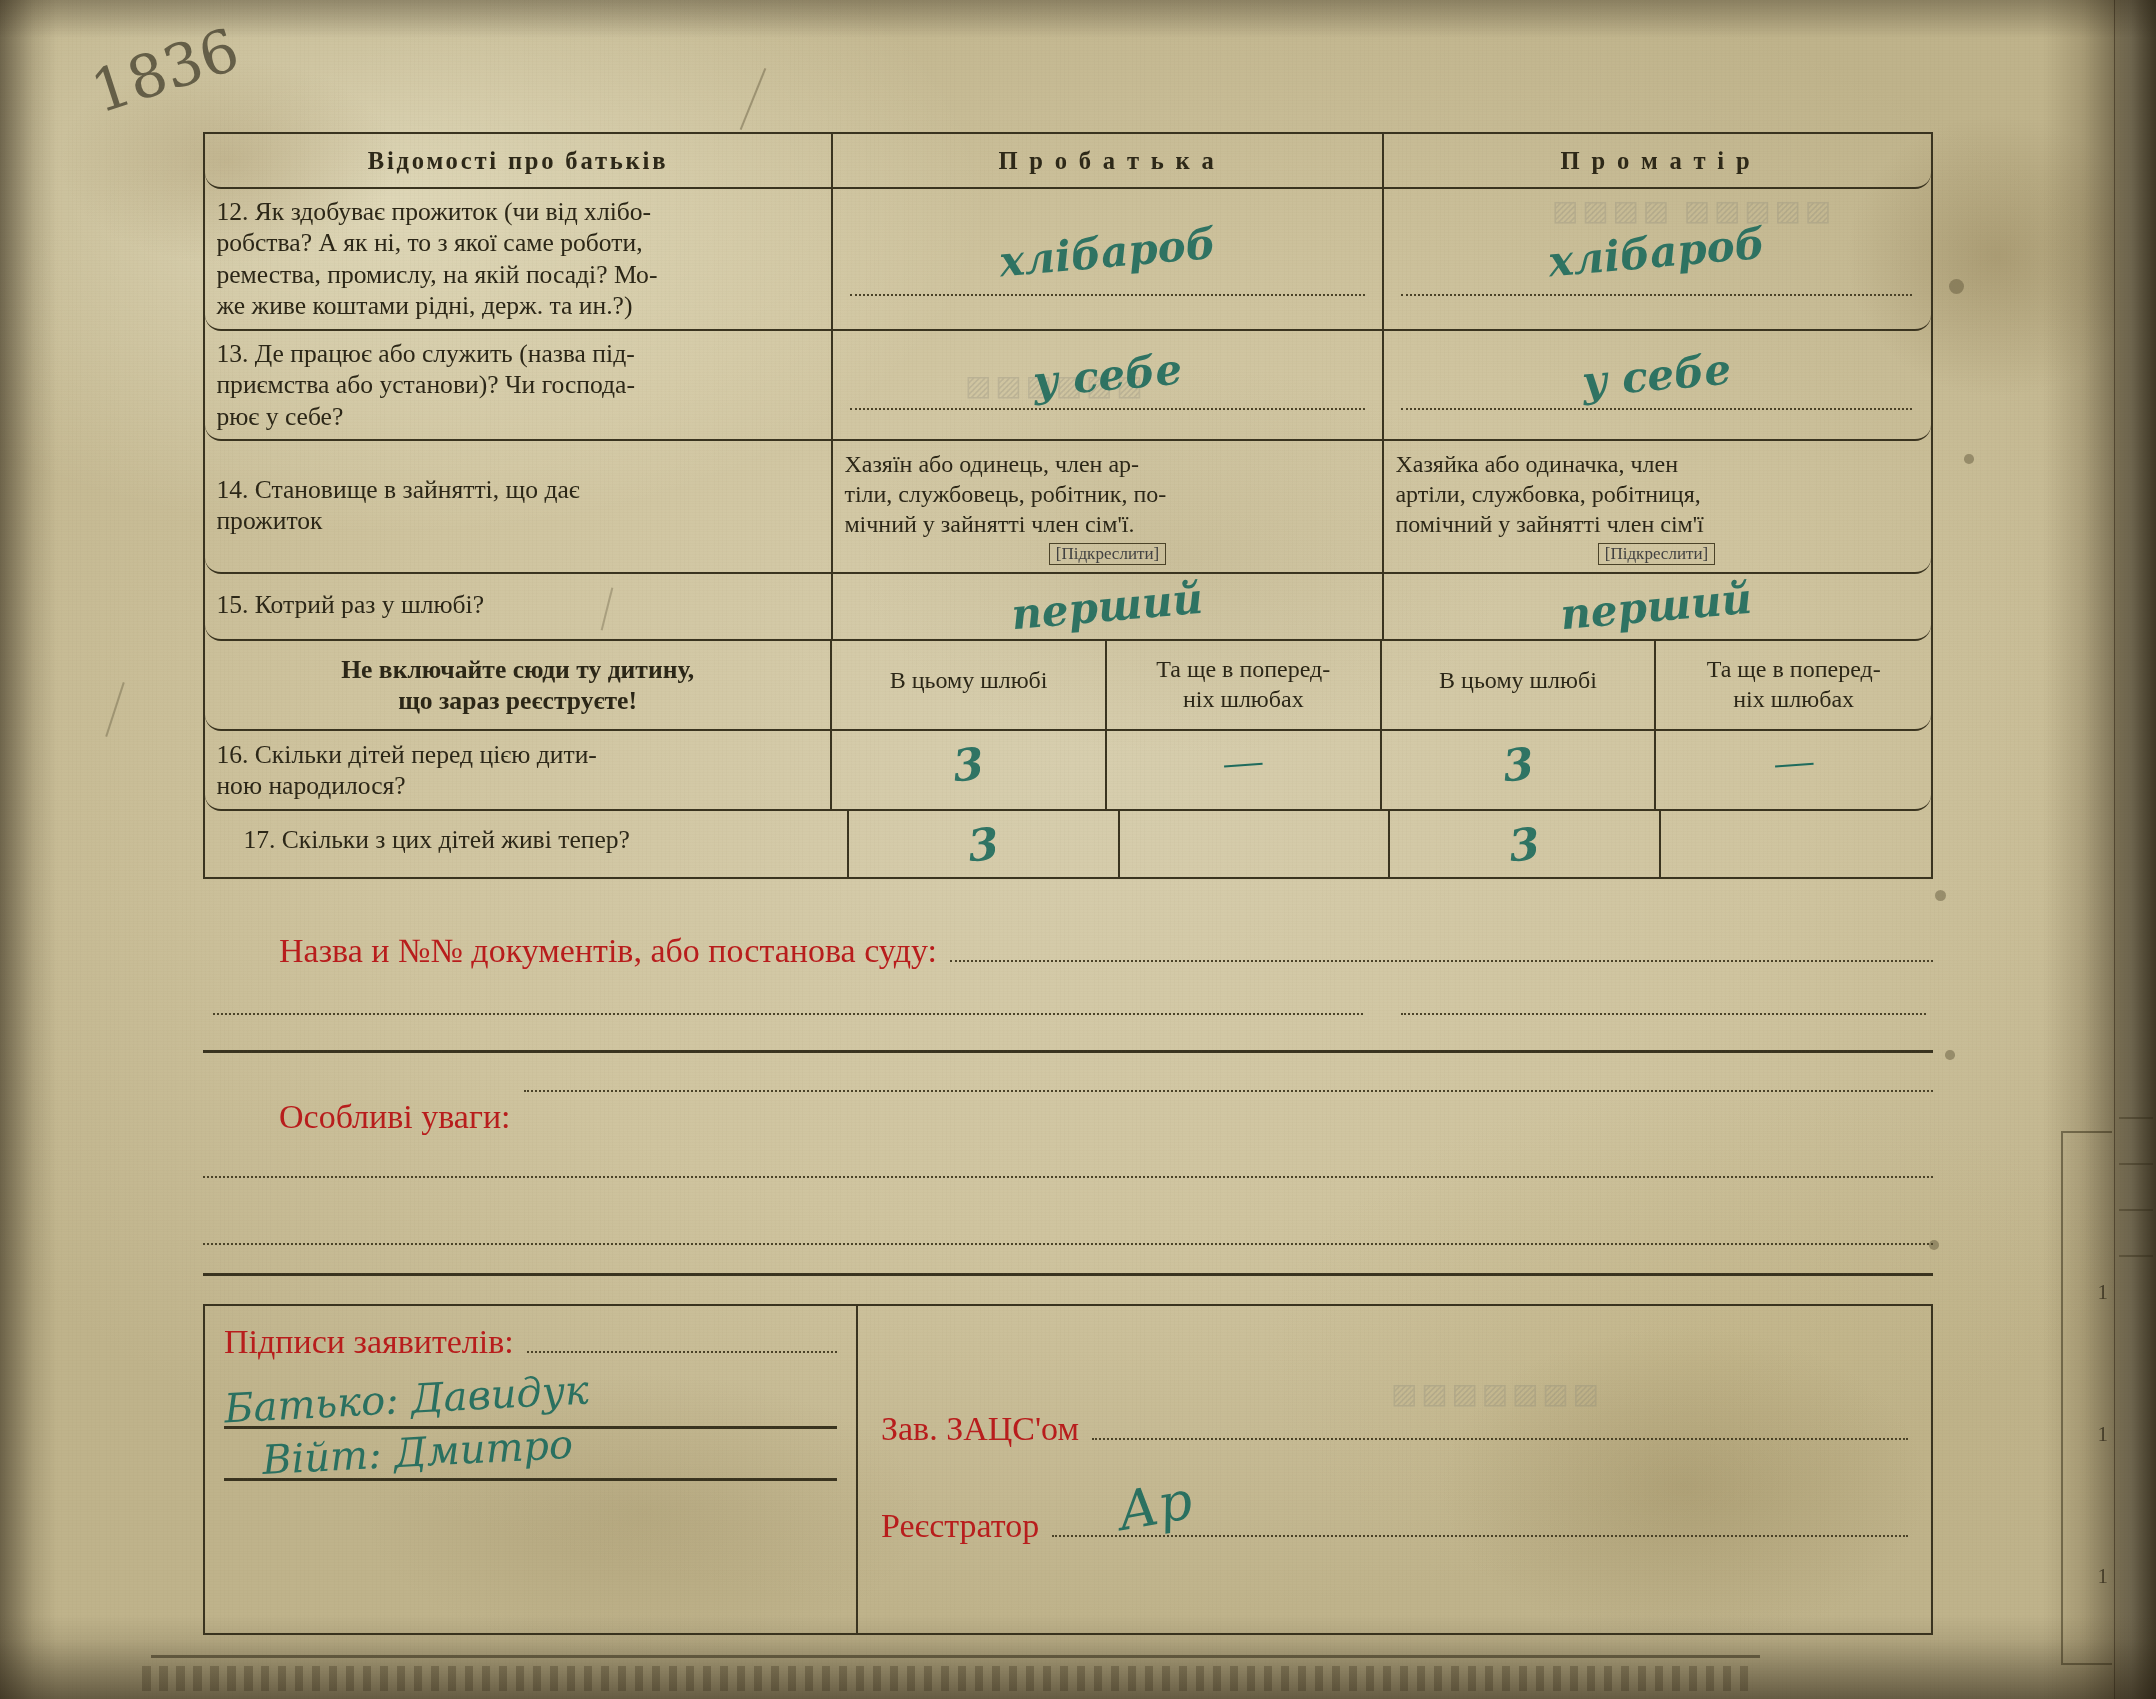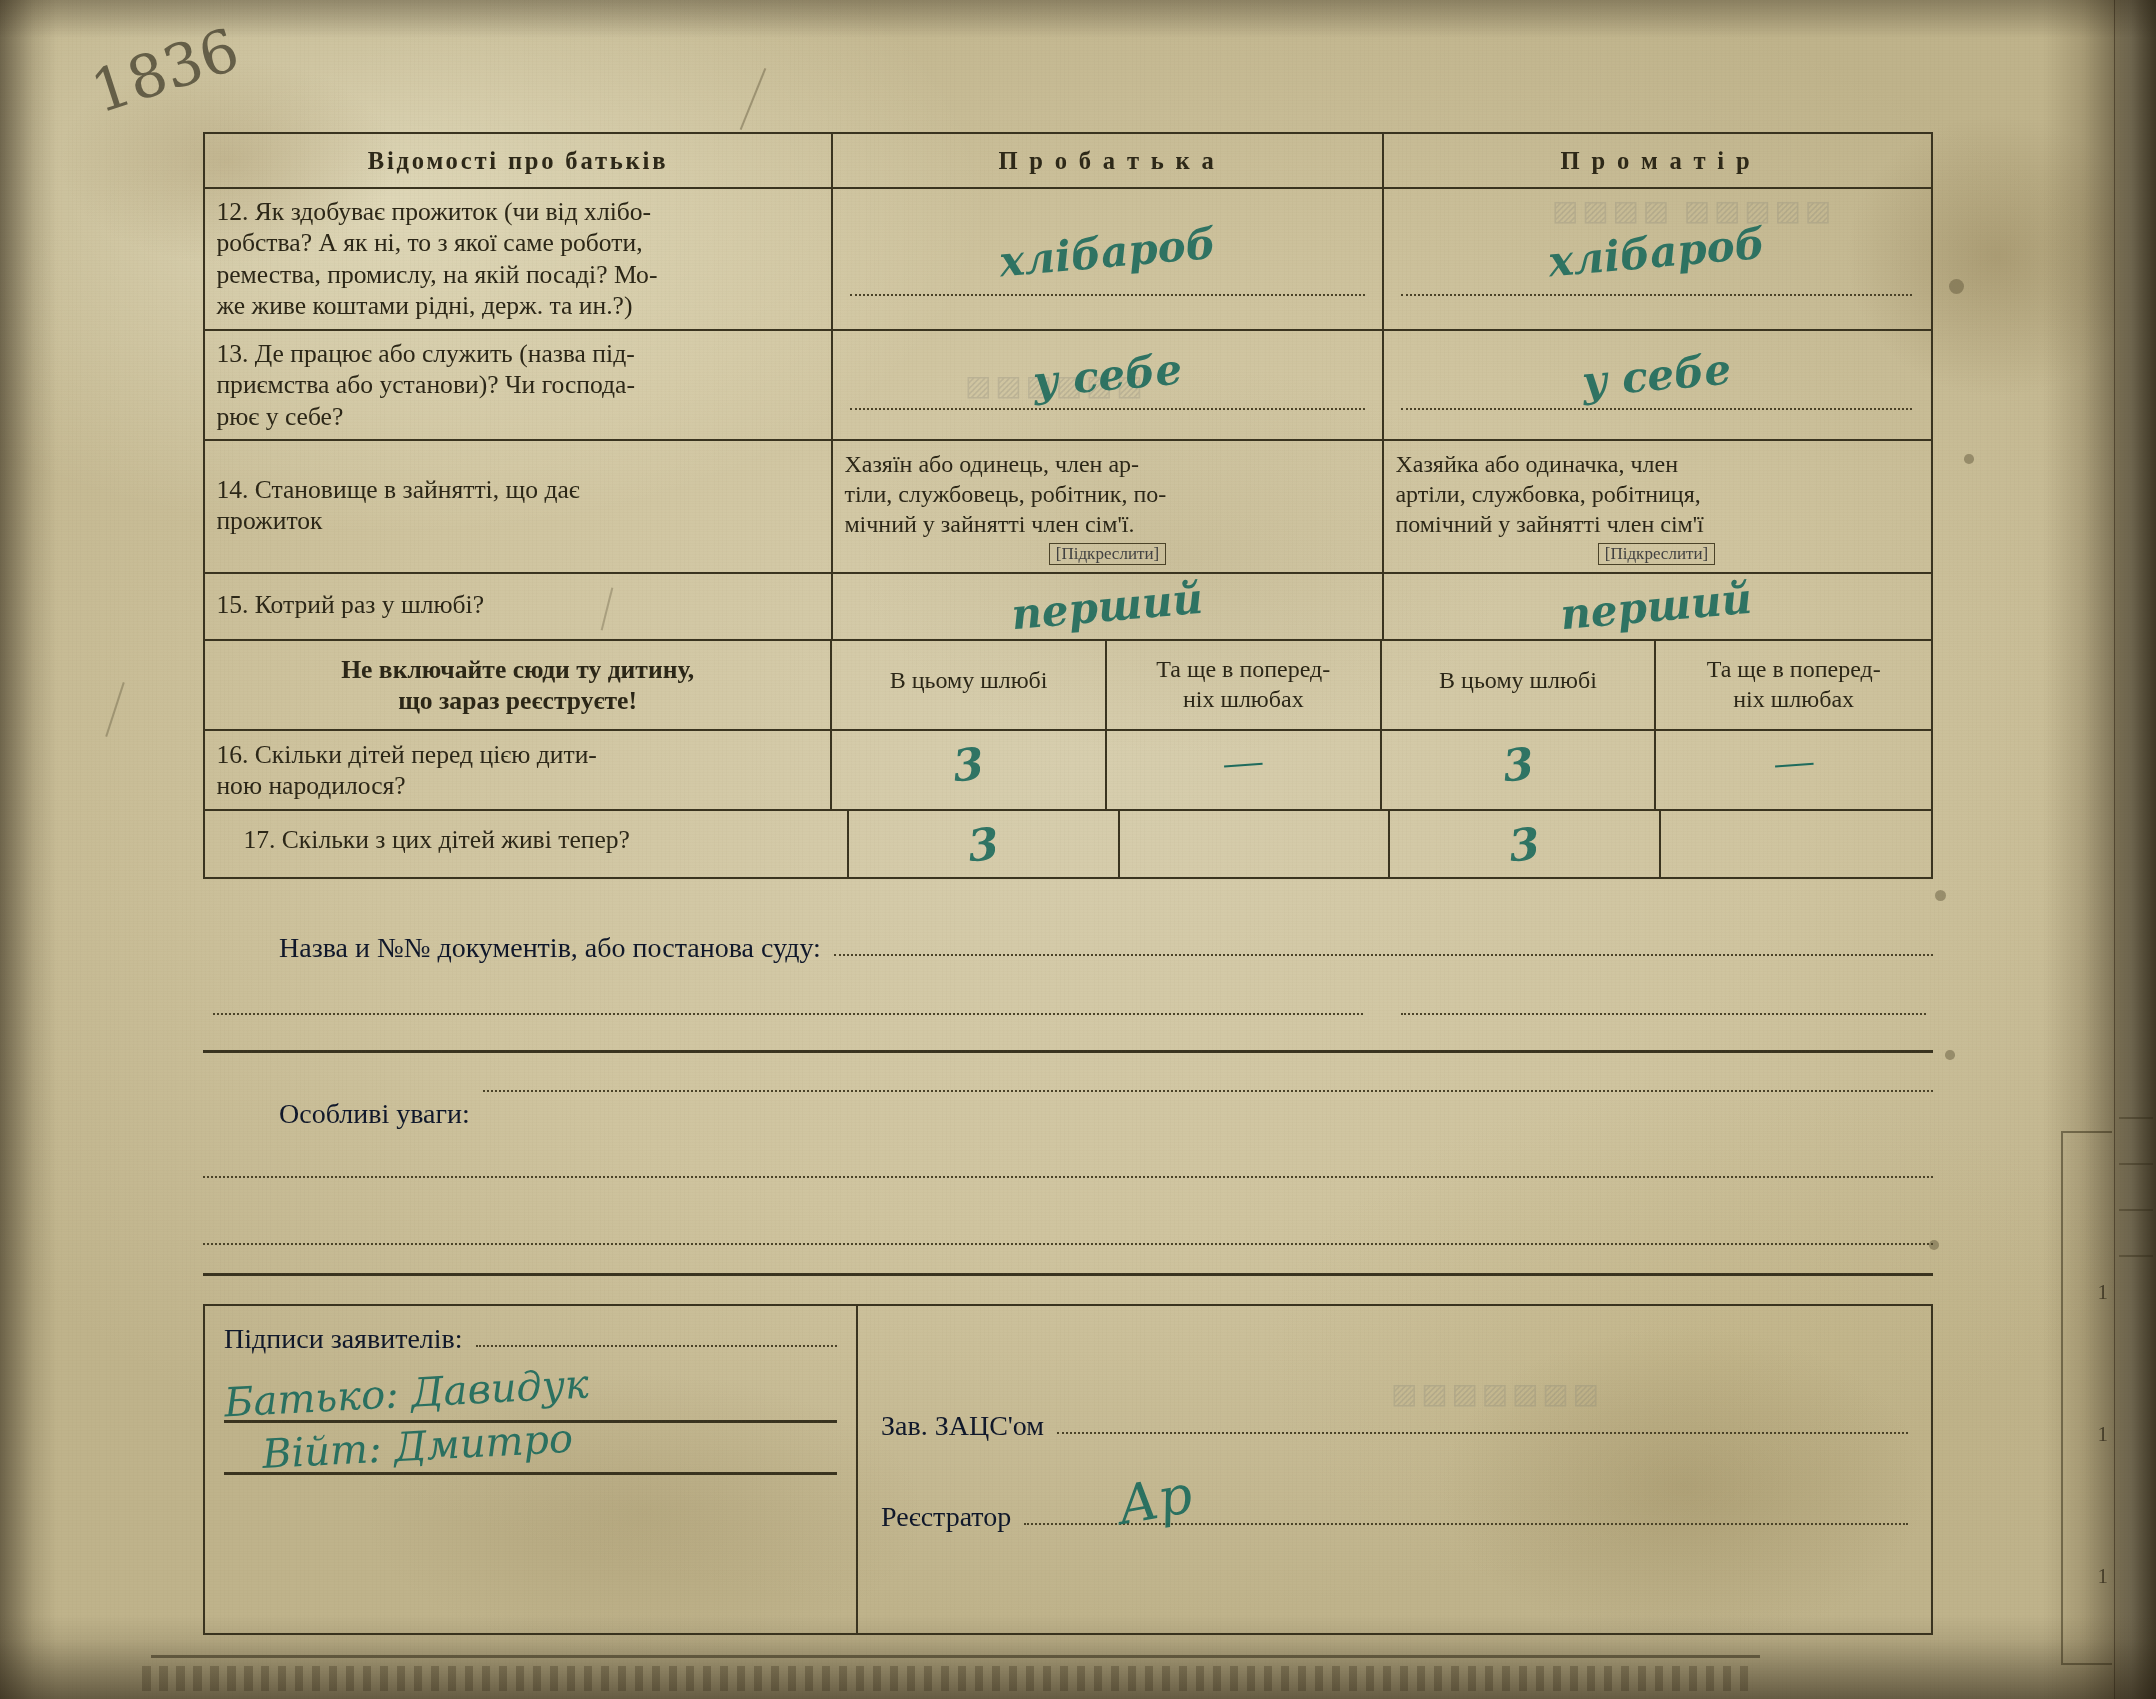--- a/index.html
+++ b/index.html
@@ -67,21 +67,21 @@
   .sew2{
     position:absolute;left:151px;bottom:42px;width:1609px;height:2.8px;background:#4e472f;opacity:.7;
   }
 
   
   .form{
     position:absolute;left:203px;top:132px;width:1730px;
     border:2.8px solid #39331f;
     box-sizing:border-box;
   }
-  .row{display:flex;border-bottom:2.8px solid #39331f;}
+  .row{display:flex;border-bottom:2.8px solid #39331f;border-radius:16px;}
   .row:last-child{border-bottom:none;margin-left:27px;}
   .cell{
     box-sizing:border-box;
     border-right:2.8px solid #39331f;
     padding:7.6px 11.4px;
     position:relative;
   }
   .cell:last-child{border-right:none;}
   .c-label{width:628px;}
   .c-father{width:551px;}
@@ -105,21 +105,21 @@
     transform:rotate(-5deg);
     display:inline-block;
     opacity:.9;
   }
   .hand-lg{font-size:42px;}
   .hand-num{font-size:44px;transform:rotate(-6deg);}
   .dash{font-size:38px;color:#1d6b5d;display:inline-block;transform:rotate(-4deg);}
 
   
   .lower{position:absolute;left:203px;top:0;width:1730px;}
-  .ftext{font-size:28px;color:#0f172a;}
+  .ftext{font-size:34px;color:#b91c1c;}
   .longdots{border-bottom:2.8px dotted #4a4228;flex:1;margin-left:13.2px;position:relative;top:-7.6px;}
   .solidline{height:2.8px;background:#39331f;}
   .halfdots{border-bottom:2.8px dotted #4a4228;height:0;}
 
   
   .sigbox{
     position:absolute;left:170px;top:1032px;width:1774px;height:312px;
     border:2.8px solid #39331f;box-sizing:border-box;display:flex;
   }
   .sig-left{width:653px;border-right:2.8px solid #39331f;box-sizing:border-box;padding:17px 19px;position:relative;}

